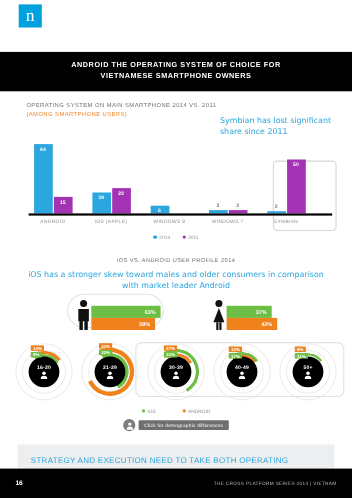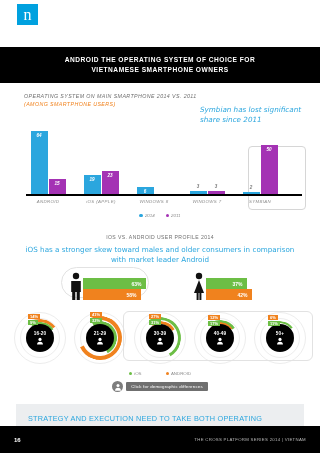--- a/index.html
+++ b/index.html
@@ -33,21 +33,21 @@
     letter-spacing:.45px;
   }
   .title-banner .ln {
     font-size:6.6px;
     font-weight:bold;
     line-height:9.5px;
     letter-spacing:.5px;
   }
 
   
-  .panel { position:relative;font-style:italic; }
+  .panel { position:relative; }
   .chart1-wrap { padding:9px 14px 4px 24px; }
   .sub-title {
     font-size:5.3px; letter-spacing:.4px;
     color:#6f6f6f; line-height:8px;
   }
   .sub-title-2 { color:#f0821e; }
 
   .callout {
     position:absolute;
     right:8px; top:22px;

